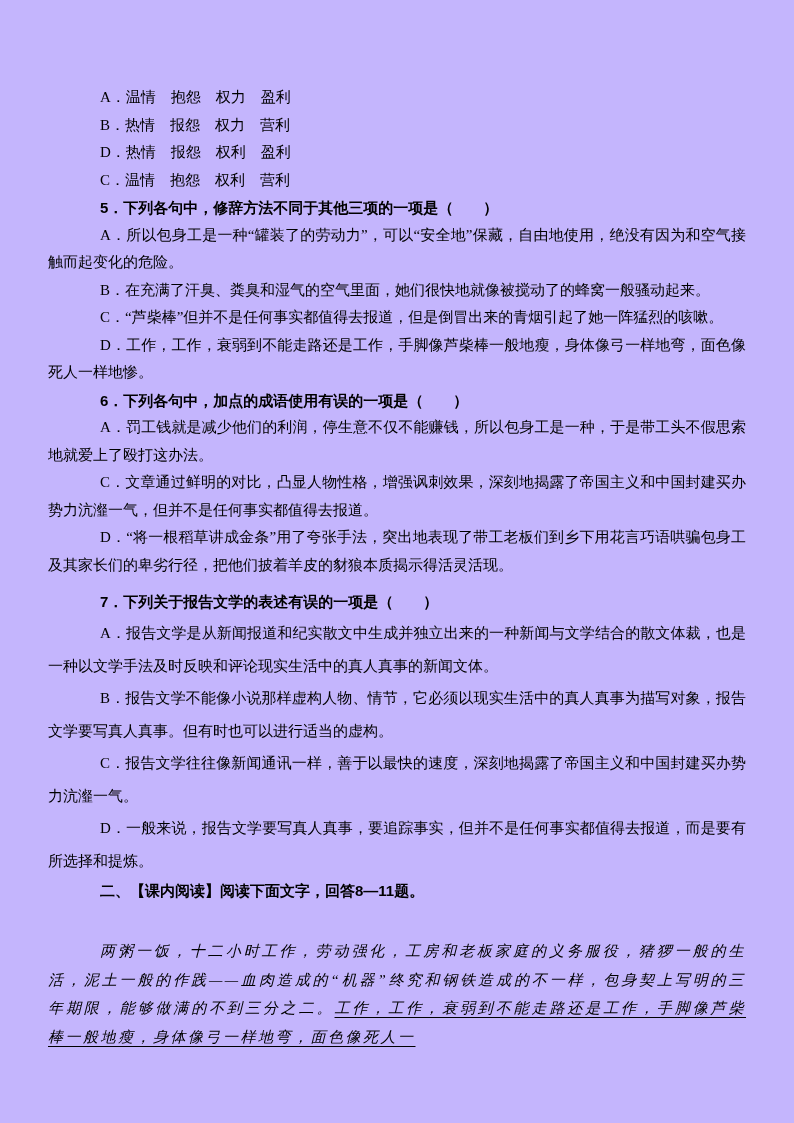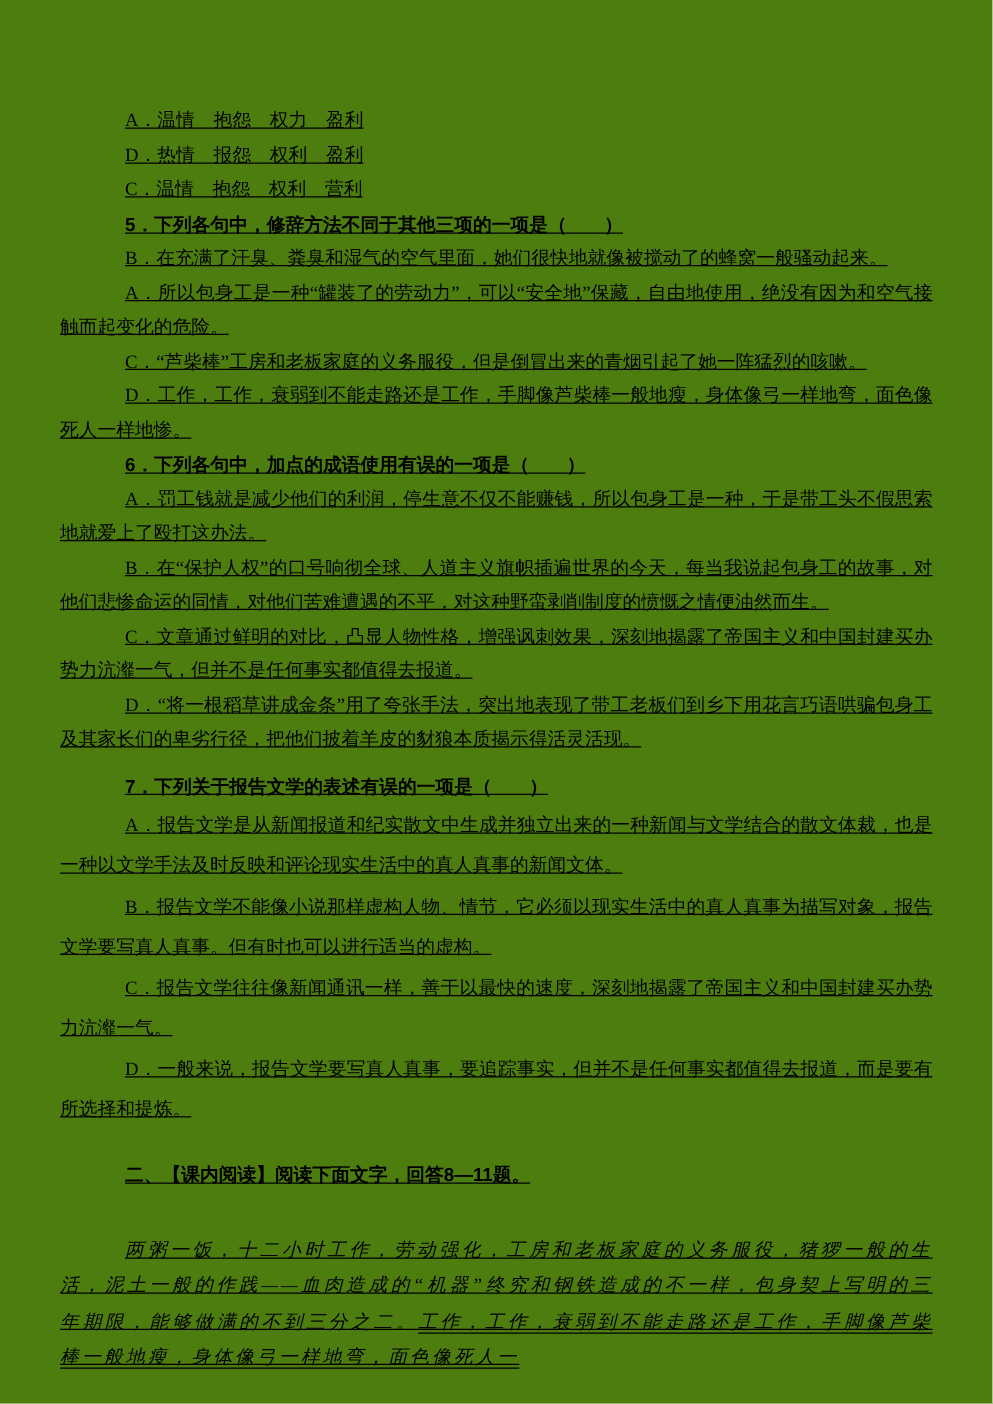--- a/index.html
+++ b/index.html
@@ -5,27 +5,26 @@
   html, body {
     margin: 0;
     padding: 0;
     background: #ffffff;
   }
   .page {
     position: relative;
     width: 794px;
     height: 1123px;
     margin: 0 auto;
-    background: #4d7c0f;
+    background: #c4b5fd;
     color: #000000;
     font-family: "Liberation Serif", "DejaVu Serif", serif;
     font-size: 15px;
     overflow: hidden;
     box-sizing: border-box;
-    text-decoration: underline;
   }
   .content {
     padding: 84px 48px 0 48px;
   }
   p {
     margin: 0;
     padding: 0;
   }
   .opt-line {
     padding-left: 52px;
@@ -48,21 +47,20 @@
     line-height: 30px;
   }
   .q7-block .para {
     line-height: 32.5px;
   }
   .sec2-header {
     font-family: "Liberation Sans", "DejaVu Sans", sans-serif;
     font-weight: bold;
     text-indent: 52px;
     line-height: 28px;
-    margin-top: 22px;
   }
   .kai-para {
     font-style: italic;
     letter-spacing: 2.5px;
     text-indent: 52px;
     text-align: justify;
     line-height: 28.5px;
     margin-top: 32px;
   }
   .ul-seg {
@@ -71,36 +69,36 @@
   }
 </style>
 </head>
 <body>
 
 <div class="page">
   <div class="content">
 
     <div>
       <p class="opt-line">A．温情　抱怨　权力　盈利</p>
+      <p class="opt-line">B．热情　报怨　权力　营利</p>
       <p class="opt-line">D．热情　报怨　权利　盈利</p>
       <p class="opt-line">C．温情　抱怨　权利　营利</p>
     </div>
 
     <div>
       <p class="q-header">5．下列各句中，修辞方法不同于其他三项的一项是（　　）</p>
+      <p class="para">A．所以包身工是一种“罐装了的劳动力”，可以“安全地”保藏，自由地使用，绝没有因为和空气接触而起变化的危险。</p>
       <p class="para">B．在充满了汗臭、粪臭和湿气的空气里面，她们很快地就像被搅动了的蜂窝一般骚动起来。</p>
-      <p class="para">A．所以包身工是一种“罐装了的劳动力”，可以“安全地”保藏，自由地使用，绝没有因为和空气接触而起变化的危险。</p>
-      <p class="para">C．“芦柴棒”工房和老板家庭的义务服役，但是倒冒出来的青烟引起了她一阵猛烈的咳嗽。</p>
+      <p class="para">C．“芦柴棒”但并不是任何事实都值得去报道，但是倒冒出来的青烟引起了她一阵猛烈的咳嗽。</p>
       <p class="para">D．工作，工作，衰弱到不能走路还是工作，手脚像芦柴棒一般地瘦，身体像弓一样地弯，面色像死人一样地惨。</p>
     </div>
 
     <div>
       <p class="q-header">6．下列各句中，加点的成语使用有误的一项是（　　）</p>
       <p class="para">A．罚工钱就是减少他们的利润，停生意不仅不能赚钱，所以包身工是一种，于是带工头不假思索地就爱上了殴打这办法。</p>
-      <p class="para">B．在“保护人权”的口号响彻全球、人道主义旗帜插遍世界的今天，每当我说起包身工的故事，对他们悲惨命运的同情，对他们苦难遭遇的不平，对这种野蛮剥削制度的愤慨之情便油然而生。</p>
       <p class="para">C．文章通过鲜明的对比，凸显人物性格，增强讽刺效果，深刻地揭露了帝国主义和中国封建买办势力沆瀣一气，但并不是任何事实都值得去报道。</p>
       <p class="para">D．“将一根稻草讲成金条”用了夸张手法，突出地表现了带工老板们到乡下用花言巧语哄骗包身工及其家长们的卑劣行径，把他们披着羊皮的豺狼本质揭示得活灵活现。</p>
     </div>
 
     <div class="q7-block">
       <p class="q-header">7．下列关于报告文学的表述有误的一项是（　　）</p>
       <p class="para">A．报告文学是从新闻报道和纪实散文中生成并独立出来的一种新闻与文学结合的散文体裁，也是一种以文学手法及时反映和评论现实生活中的真人真事的新闻文体。</p>
       <p class="para">B．报告文学不能像小说那样虚构人物、情节，它必须以现实生活中的真人真事为描写对象，报告文学要写真人真事。但有时也可以进行适当的虚构。</p>
       <p class="para">C．报告文学往往像新闻通讯一样，善于以最快的速度，深刻地揭露了帝国主义和中国封建买办势力沆瀣一气。</p>
       <p class="para">D．一般来说，报告文学要写真人真事，要追踪事实，但并不是任何事实都值得去报道，而是要有所选择和提炼。</p>

